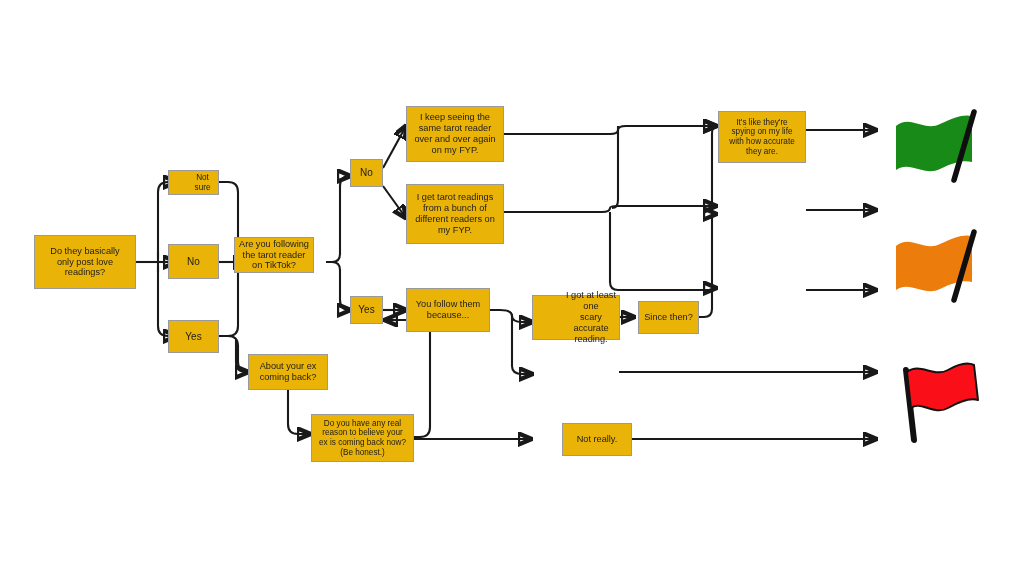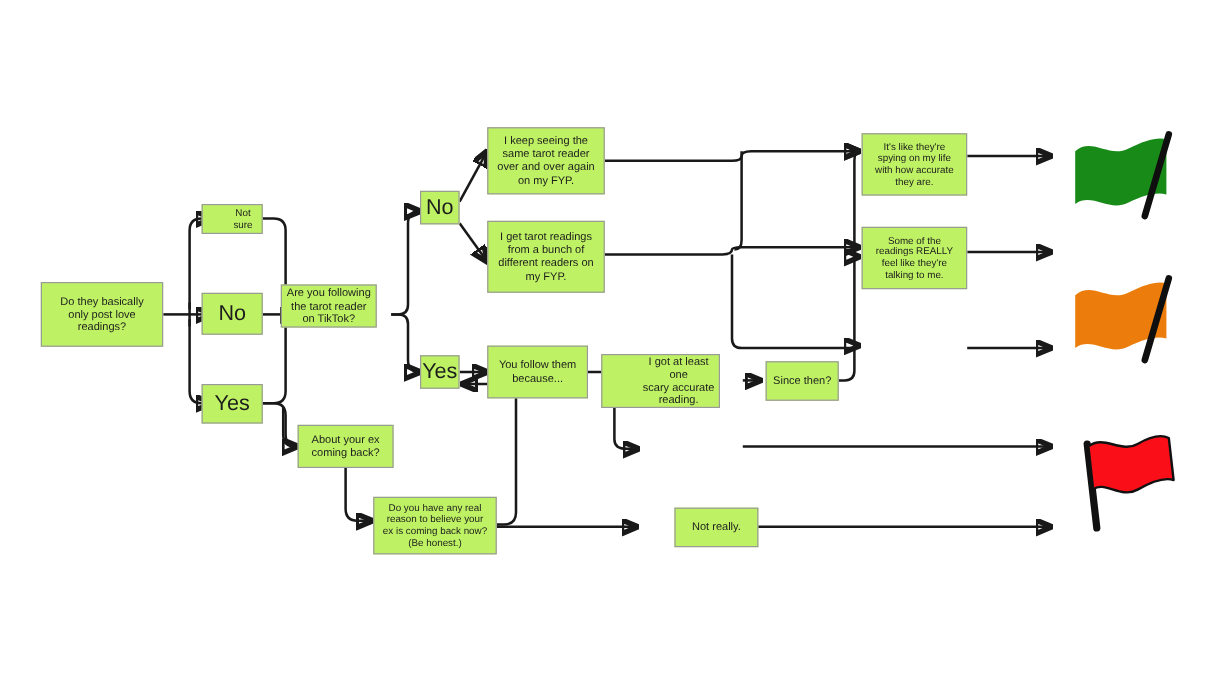--- a/index.html
+++ b/index.html
@@ -12,33 +12,33 @@
     width: 1024px;
     height: 576px;
     background: #ffffff;
     font-family: "Liberation Sans", sans-serif;
     overflow: hidden;
   }
   .node {
     position: absolute;
     box-sizing: border-box;
     border: 1px solid #9a9a9a;
-    background: #bef264;
+    background: #eab308;
     color: #1d1d1d;
     display: flex;
     align-items: center;
     justify-content: center;
     text-align: center;
     line-height: 1.18;
     padding: 1px 2px;
     white-space: pre-line;
   }
   .fs-sm { font-size: 8.2px; }
   .fs-md { font-size: 9.2px; }
-  .fs-lg { font-size: 18px; }
+  .fs-lg { font-size: 10px; }
   svg.wires {
     position: absolute;
     left: 0;
     top: 0;
     width: 1024px;
     height: 576px;
     pointer-events: none;
   }
   svg.wires path, svg.wires line {
     fill: none;
@@ -145,21 +145,21 @@
 on my FYP.</div>
 
   <div class="node fs-md" style="left:406px; top:184px; width:98px; height:60px;">I get tarot readings
 from a bunch of
 different readers on
 my FYP.</div>
 
   <div class="node fs-md" style="left:406px; top:288px; width:84px; height:44px;">You follow them
 because...</div>
 
-  <div class="node fs-md" style="left:501px; top:295px; width:99px; height:45px;padding-left:32px;">I got at least one
+  <div class="node fs-md" style="left:532px; top:295px; width:88px; height:45px;padding-left:32px;">I got at least one
 scary accurate
 reading.</div>
 
   <div class="node fs-md" style="left:638px; top:301px; width:61px; height:33px;">Since then?</div>
 
 
   <div class="node fs-md" style="left:248px; top:354px; width:80px; height:36px;">About your ex
 coming back?</div>
 
   <div class="node fs-sm" style="left:311px; top:414px; width:103px; height:48px;">Do you have any real
@@ -167,24 +167,20 @@
 ex is coming back now?
 (Be honest.)</div>
 
   <div class="node fs-md" style="left:562px; top:423px; width:70px; height:33px;">Not really.</div>
 
   <div class="node fs-sm" style="left:718px; top:111px; width:88px; height:52px;">It's like they're
 spying on my life
 with how accurate
 they are.</div>
 
-  <div class="node fs-sm" style="left:718px; top:189px; width:88px; height:52px;">Some of the
-readings REALLY
-feel like they're
-talking to me.</div>
 
 
   <div class="flag" style="left:888px; top:104px; width:104px; height:80px;">
     <svg viewBox="0 0 104 80" width="104" height="80">
       <path d="M8,22 C22,10 36,28 52,20 C66,13 76,10 84,12 L84,58 C76,56 66,58 52,65 C36,73 22,56 8,66 Z" fill="#188a18" stroke="none"></path>
       <path d="M86,8 L66,76" stroke="#0f0f0f" stroke-width="5.5" stroke-linecap="round" fill="none"></path>
     </svg>
   </div>
 
   <div class="flag" style="left:888px; top:224px; width:104px; height:80px;">

